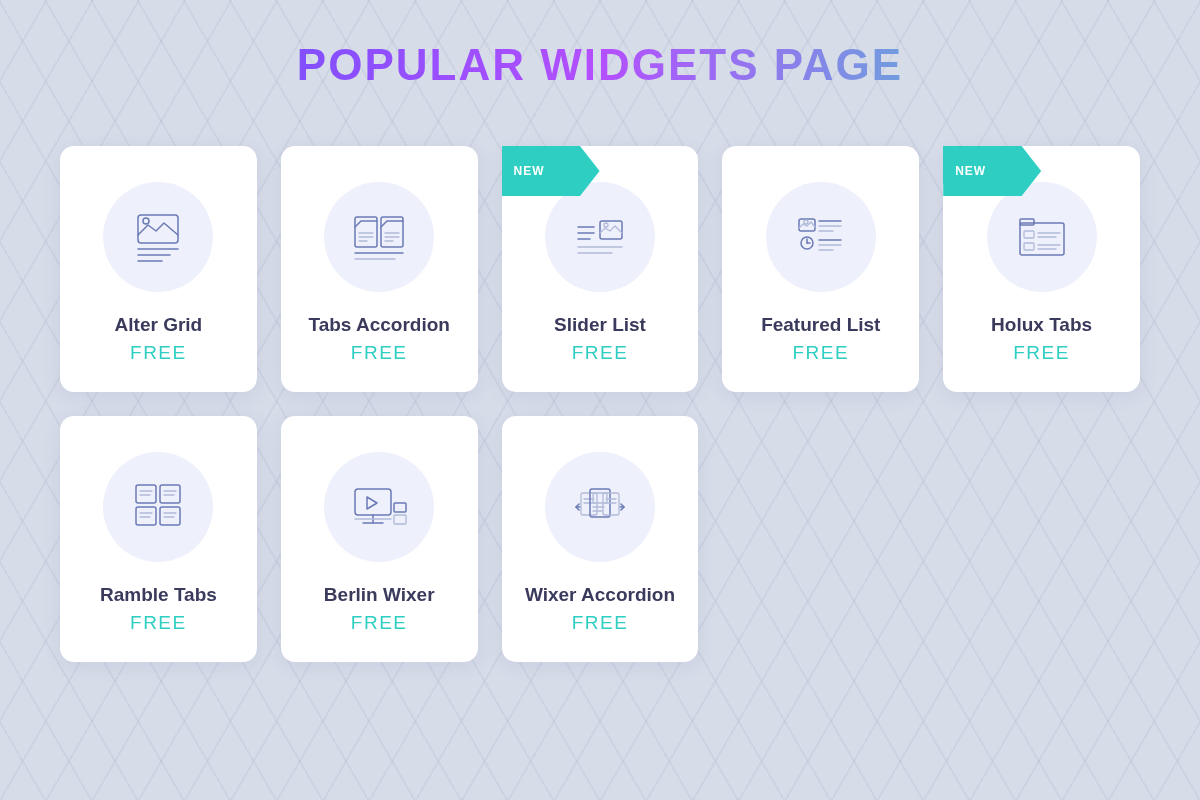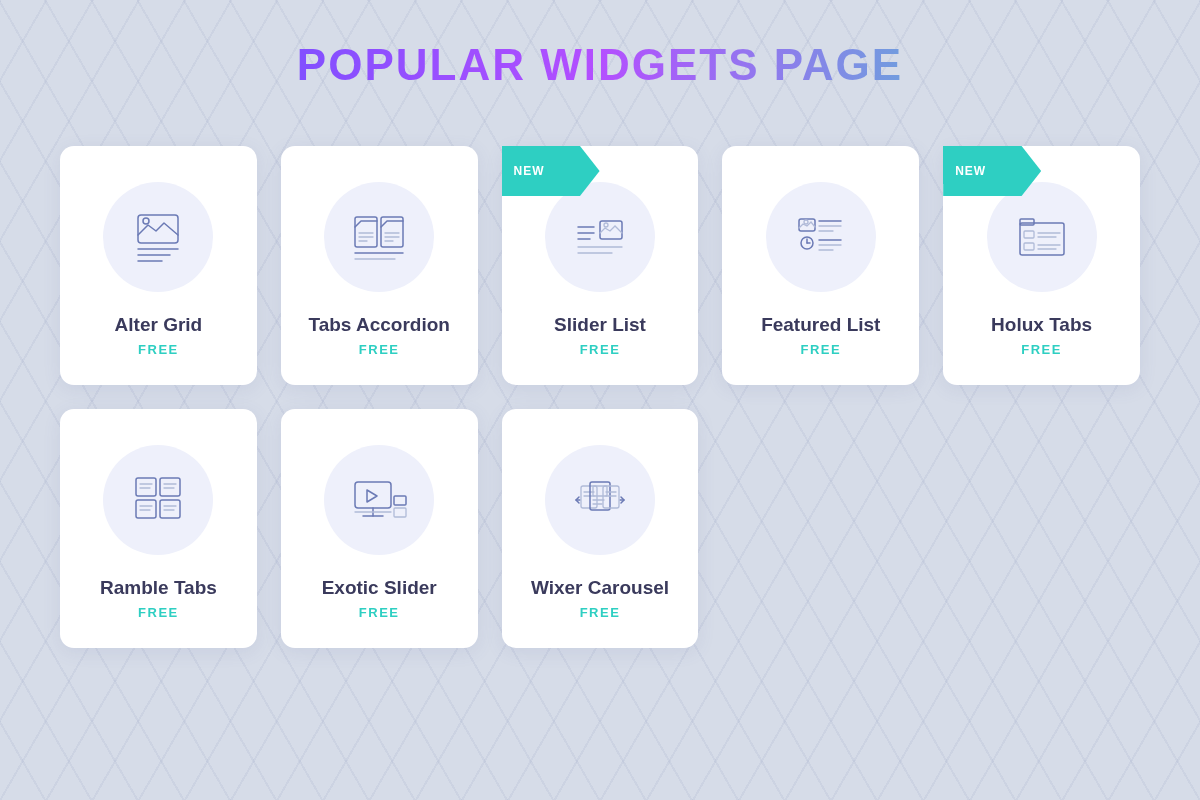--- a/index.html
+++ b/index.html
@@ -125,22 +125,22 @@
 
     .card-name {
       font-size: 19px;
       font-weight: 700;
       color: #3a3a5c;
       margin-bottom: 6px;
       text-align: center;
     }
 
     .card-badge {
-      font-size: 13px;
-      font-weight: 700;
+      font-size: 19px;
+      font-weight: 400;
       color: #2ecfc2;
       letter-spacing: 1.5px;
       text-transform: uppercase;
     }
 
     
     .svg-stroke {
       fill: none;
       stroke: #6b7ab5;
       stroke-width: 1.5;
@@ -313,21 +313,21 @@
           <line x1="16" y1="48" x2="36" y2="48" class="svg-stroke"></line>
 
           <polygon points="20,22 20,34 30,28" class="svg-stroke"></polygon>
 
           <rect x="47" y="28" width="12" height="9" rx="1" class="svg-stroke"></rect>
           <rect x="47" y="40" width="12" height="9" rx="1" class="svg-stroke-light"></rect>
 
           <line x1="8" y1="44" x2="44" y2="44" class="svg-stroke-light"></line>
         </svg>
       </div>
-      <div class="card-name">Exotic Slider</div>
+      <div class="card-name">Berlin Wixer</div>
       <div class="card-badge">FREE</div>
     </div>
 
     <div class="card">
       <div class="icon-circle">
         <svg viewBox="0 0 64 64">
 
           <polyline points="12,32 8,32" class="svg-stroke"></polyline>
           <polyline points="11,29 8,32 11,35" class="svg-stroke"></polyline>
 
@@ -341,18 +341,18 @@
           <rect x="22" y="14" width="20" height="28" rx="2" class="svg-stroke"></rect>
           <rect x="25" y="18" width="14" height="10" rx="1" class="svg-stroke-light"></rect>
           <line x1="25" y1="32" x2="36" y2="32" class="svg-stroke-light"></line>
           <line x1="25" y1="36" x2="34" y2="36" class="svg-stroke-light"></line>
 
           <rect x="35" y="18" width="16" height="22" rx="2" class="svg-stroke-light"></rect>
           <line x1="38" y1="24" x2="48" y2="24" class="svg-stroke-light"></line>
           <line x1="38" y1="28" x2="48" y2="28" class="svg-stroke-light"></line>
         </svg>
       </div>
-      <div class="card-name">Wixer Carousel</div>
+      <div class="card-name">Wixer Accordion</div>
       <div class="card-badge">FREE</div>
     </div>
 
   </div>
 </div>
 
 </body></html>

